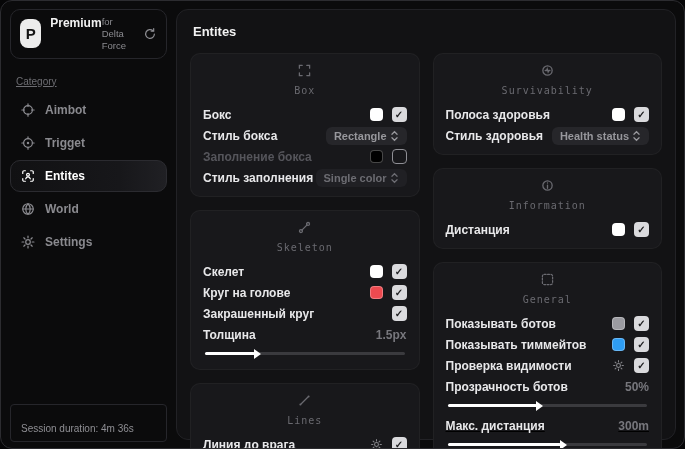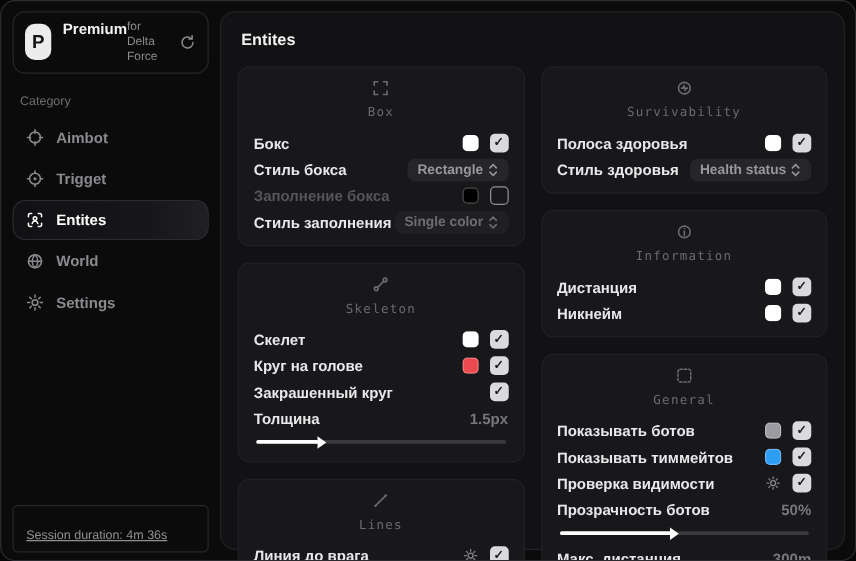--- a/index.html
+++ b/index.html
@@ -9,27 +9,27 @@
     background: #0b0b0c; border: 1px solid #2c2c30; border-radius: 12px; overflow: hidden;
   }
   
   .sidebar { width: 175px; padding: 8px 9px 6px; display: flex; flex-direction: column; }
   .logo-card { border: 1px solid #26262b; border-radius: 10px; padding: 6px 9px; display: flex; align-items: center; gap: 9px; }
   .logo-p { width: 29px; height: 29px; background: #ececec; border-radius: 8px; color: #141414; font-weight: bold; font-size: 15px; display: grid; place-items: center; }
   .logo-text { display: flex; flex-direction: row; line-height: 1.25; }
   .logo-title { font-size: 12px; font-weight: 700; color: #f2f2f2; }
   .logo-sub { font-size: 9.5px; color: #8b8b90; }
   .logo-refresh { margin-left: auto; color: #8b8b90; display: flex; }
-  .category { margin: 17px 6px 7px; font-size: 10px; color: #6d6d72; }
+  .category { margin: 17px 6px 7px; font-size: 10px; color: #6d6d72; text-decoration: underline; }
   .nav-item { display: flex; align-items: flex-start; gap: 10px; padding: 8px 10px; margin-bottom: 1px;
     color: #8a8a8f; font-size: 12px; font-weight: 600; border: 1px solid transparent; border-radius: 10px; cursor: pointer; }
   .nav-item svg { flex: 0 0 auto; }
   .nav-item.active { color: #ffffff; border-color: #2b2b30;
     background: linear-gradient(90deg, #111113 0%, #17171a 70%, #202024 100%); }
-  .session-card { margin-top: auto; border: 1px solid #26262b; border-radius: 4px; padding: 18px 10px 7px; font-size: 10px; color: #8f8f94; text-decoration: underline; }
+  .session-card { margin-top: auto; border: 1px solid #26262b; border-radius: 4px; padding: 18px 10px 7px; font-size: 10px; color: #8f8f94; }
   
   .main { flex: 1; margin: 8px 8px 8px 0; background: #121214; border: 1px solid #222226; border-radius: 12px; padding: 12px 13px; }
   .main-title { font-size: 13px; font-weight: 700; color: #f2f2f2; margin: 2px 0 14px 3px; }
   .cols { display: flex; gap: 13px; }
   .col { flex: 1; display: flex; flex-direction: column; gap: 13px; }
   .panel { background: #18181b; border: 1px solid rgba(255,255,255,0.04); border-radius: 10px; padding: 10px 12px 8px; }
   .panel-head { display: flex; align-items: center; gap: 8px; margin-bottom: 8px;
     color: #6a6a70; font-family: "DejaVu Sans Mono", monospace; font-size: 10px; letter-spacing: 1px; flex-direction: column; }
   .row { display: flex; justify-content: space-between; align-items: center; min-height: 21px; padding: 1px 0; }
   .row-label { font-size: 12px; font-weight: 600; color: #e8e8ea; }
@@ -275,27 +275,20 @@
             </svg>
             <span>Information</span>
           </div>
           <div class="row">
             <span class="row-label">Дистанция</span>
             <span class="controls">
               <span class="swatch" style="background-color: rgb(255, 255, 255);"></span>
               <span class="checkbox"></span>
             </span>
           </div>
-          <div class="row">
-            <span class="row-label">Никнейм</span>
-            <span class="controls">
-              <span class="swatch" style="background-color: rgb(255, 255, 255);"></span>
-              <span class="checkbox"></span>
-            </span>
-          </div>
         </div>
 
         <div class="panel">
           <div class="panel-head">
             <svg width="13" height="13" viewBox="0 0 14 14" fill="none" stroke="currentColor" stroke-width="1.3" stroke-linecap="round" stroke-dasharray="2 1.6">
               <rect x="1.5" y="1.5" width="11" height="11" rx="2"></rect>
             </svg>
             <span>General</span>
           </div>
           <div class="row">

